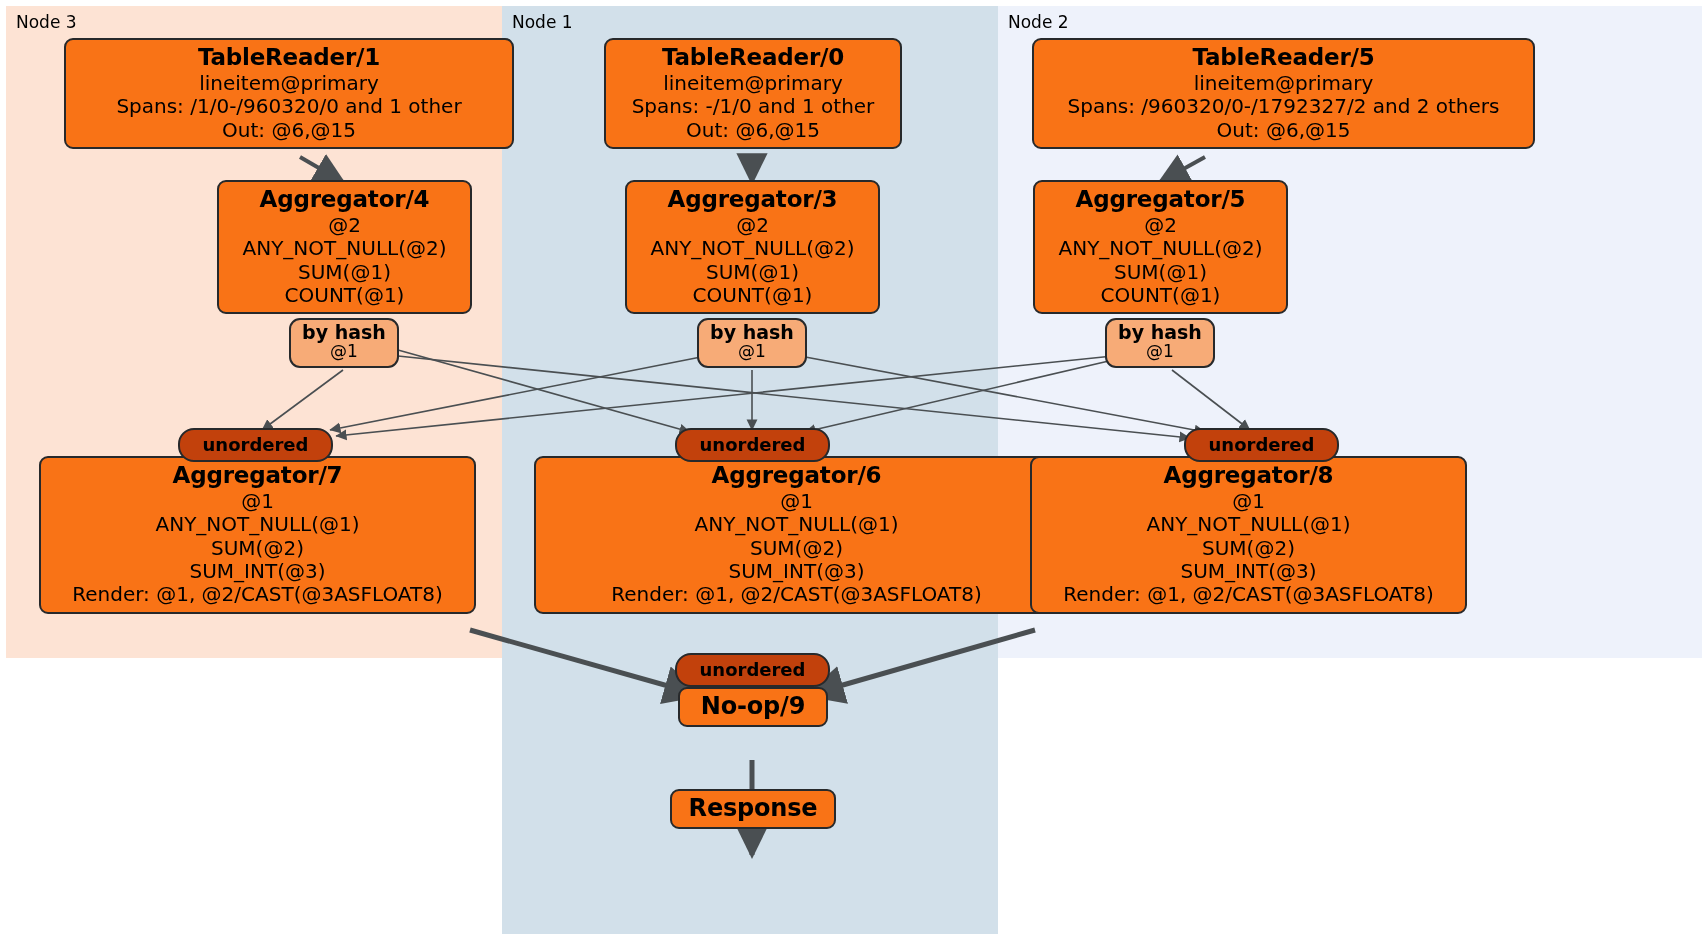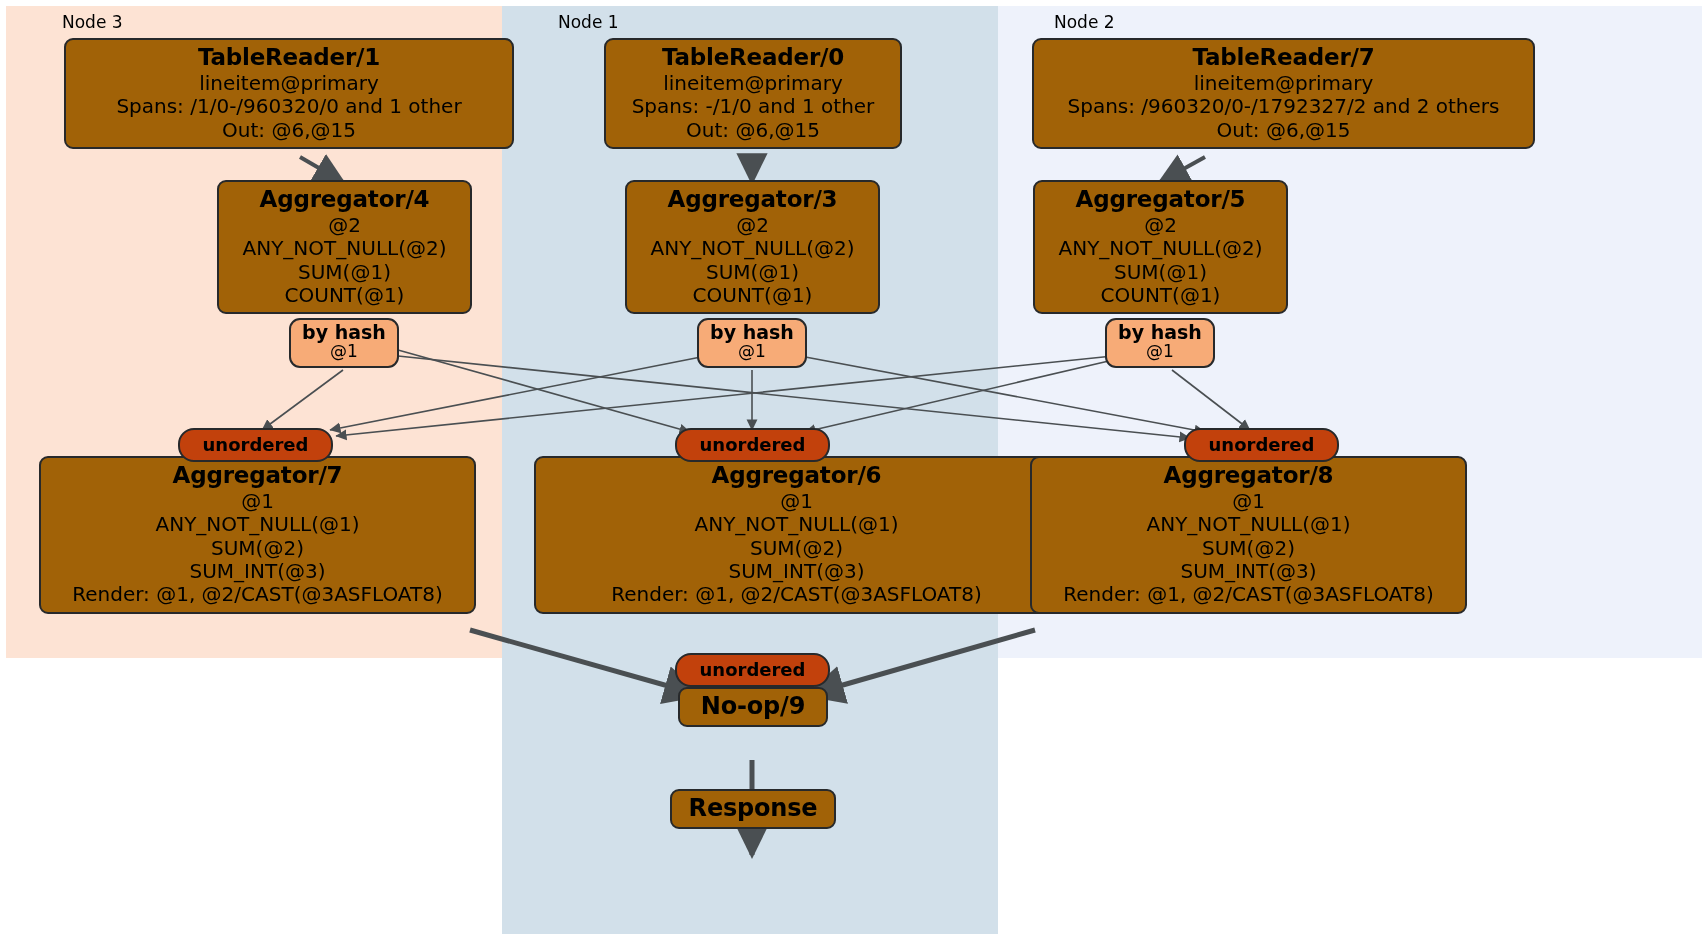--- a/index.html
+++ b/index.html
@@ -28,28 +28,27 @@
     box-sizing: border-box;
   }
   .node-label {
     position: absolute;
     left: 10px;
     top: 6px;
     font-size: 17px;
     color: #000;
     font-family: "DejaVu Sans", sans-serif;
     white-space: nowrap;
-    margin-left: 46px;
   }
 
   
   .proc {
     position: absolute;
     box-sizing: border-box;
-    background: #a16207;
+    background: #f97316;
     border: 2px solid #27292b;
     border-radius: 9px;
     text-align: center;
     padding: 4px 8px 5px 8px;
     line-height: 1.17;
     color: #000;
     z-index: 6;
   }
   .proc .title {
     font-weight: bold;
@@ -166,21 +165,21 @@
   </div>
 
   <div class="proc" style="left:604px; top:38px; width:298px;text-align:center;">
     <span class="title">TableReader/0</span>
     <span class="ln">lineitem@primary</span>
     <span class="ln">Spans: -/1/0 and 1 other</span>
     <span class="ln">Out: @6,@15</span>
   </div>
 
   <div class="proc" style="left:1032px; top:38px; width:503px;">
-    <span class="title">TableReader/7</span>
+    <span class="title">TableReader/5</span>
     <span class="ln">lineitem@primary</span>
     <span class="ln">Spans: /960320/0-/1792327/2 and 2 others</span>
     <span class="ln">Out: @6,@15</span>
   </div>
 
   <div class="proc" style="left:217px; top:180px; width:255px;">
     <span class="title">Aggregator/4</span>
     <span class="ln">@2</span>
     <span class="ln">ANY_NOT_NULL(@2)</span>
     <span class="ln">SUM(@1)</span>

